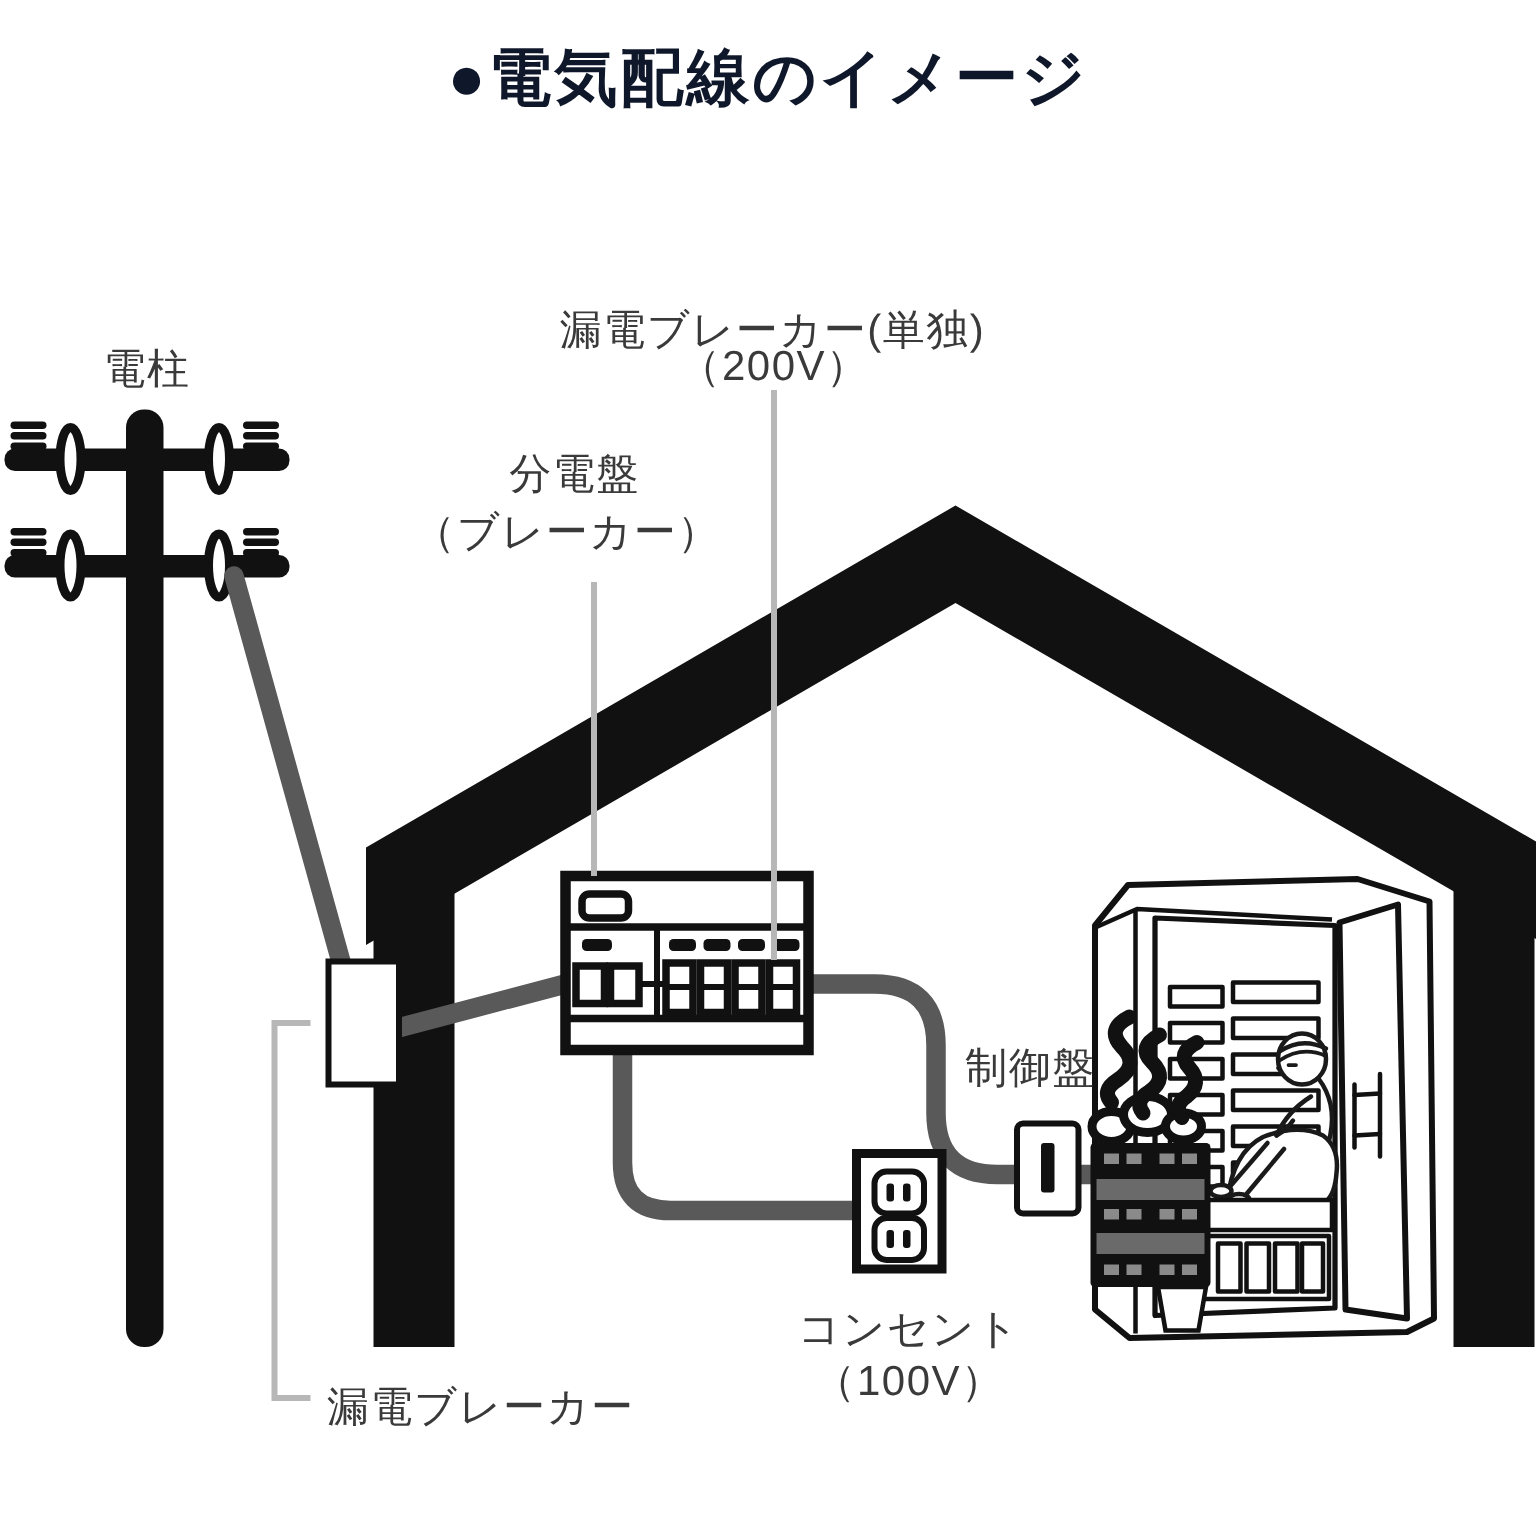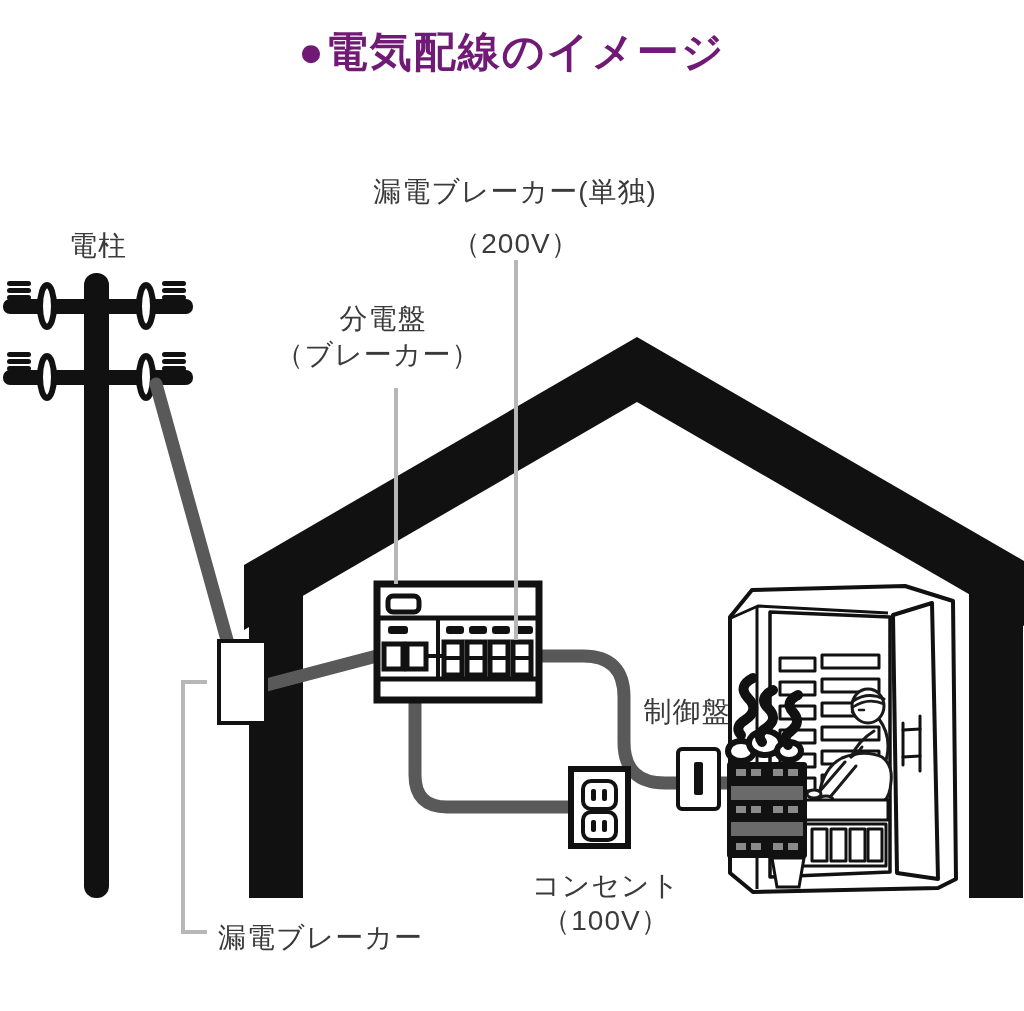--- a/index.html
+++ b/index.html
@@ -4,21 +4,21 @@
 <style>
   html,body{margin:0;padding:0;background:#ffffff;}
   body{width:1024px;height:1011px;overflow:hidden;
        font-family:"Liberation Sans","DejaVu Sans",sans-serif;}
   .canvas{position:relative;width:1024px;height:1011px;background:#fff;}
   svg{position:absolute;left:0;top:0;}
   .lbl{position:absolute;color:#3a3a3a;font-size:28px;line-height:1;
        white-space:nowrap;font-weight:500;letter-spacing:1px;}
   .lbl.center{transform:translateX(-50%);}
   .title{position:absolute;left:512px;top:24px;transform:translateX(-50%);
-         color:#701a75;font-size:42px;font-weight:700;letter-spacing:2px;
+         color:#0f172a;font-size:42px;font-weight:700;letter-spacing:2px;
          white-space:nowrap;}
 </style>
 </head>
 <body>
 
 <div class="canvas">
 
 <svg width="1024" height="1011" viewBox="0 0 1024 1011">
 
   <g>
@@ -205,24 +205,24 @@
     <line x1="396" y1="388" x2="396" y2="584"></line>
     <line x1="516" y1="260" x2="516" y2="640"></line>
     <path d="M207,682 L183,682 L183,932 L207,932"></path>
   </g>
 </svg>
 
   <div class="title">●電気配線のイメージ</div>
 
   <div class="lbl center" style="left:98px;top:220px;margin-top:12px;">電柱</div>
 
-  <div class="lbl center" style="left:515px;top:178px;">漏電ブレーカー(単独)</div>
+  <div class="lbl center" style="left:515px;top:206px;">漏電ブレーカー(単独)</div>
   <div class="lbl center" style="left:516px;top:230px;">（200V）</div>
 
-  <div class="lbl center" style="left:383px;top:305px;">分電盤</div>
+  <div class="lbl center" style="left:383px;top:305px;font-family:Liberation Mono, monospace;">分電盤</div>
   <div class="lbl center" style="left:378px;top:341px;">（ブレーカー）</div>
 
   <div class="lbl center" style="left:687px;top:698px;">制御盤</div>
 
   <div class="lbl center" style="left:606px;top:872px;">コンセント</div>
   <div class="lbl center" style="left:606px;top:907px;">（100V）</div>
 
   <div class="lbl" style="left:218px;top:924px;">漏電ブレーカー</div>
 </div>
 

